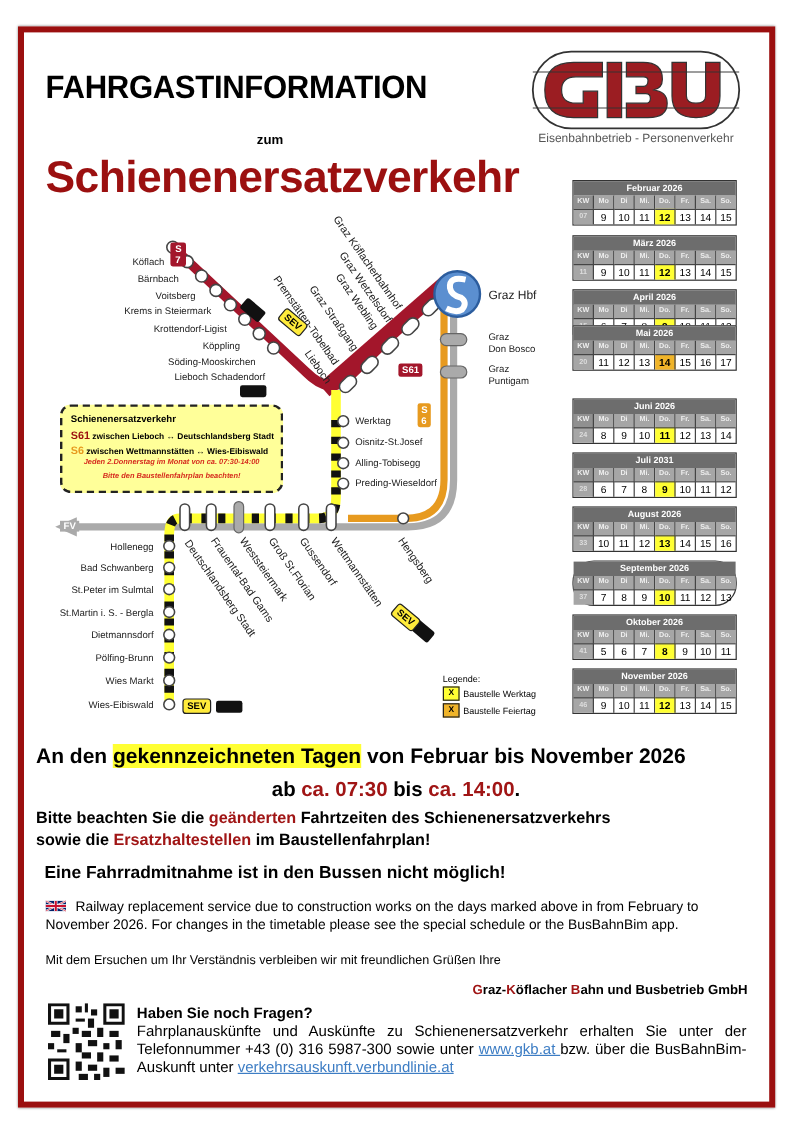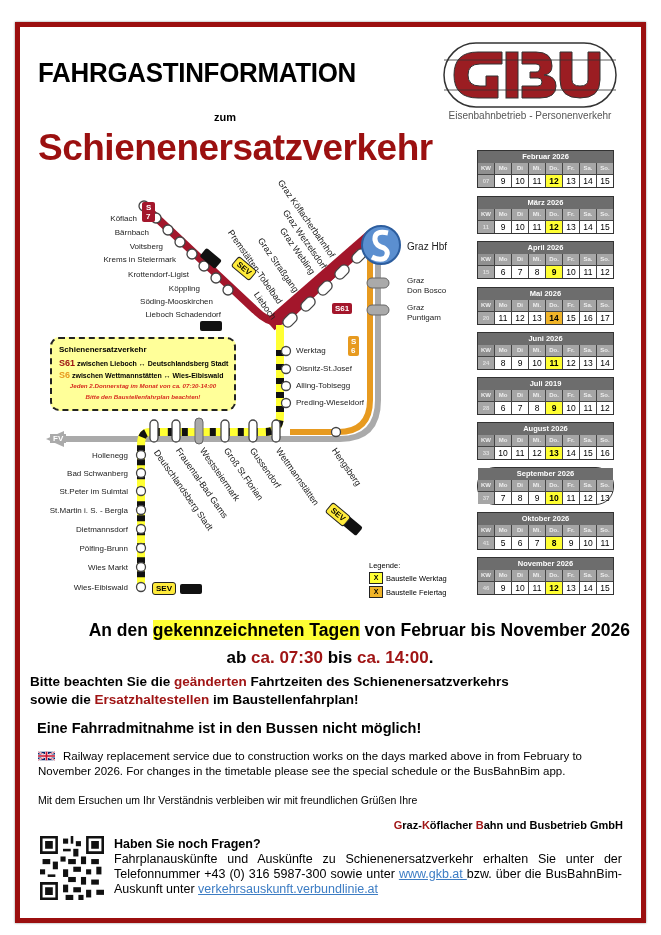--- a/index.html
+++ b/index.html
@@ -33,21 +33,21 @@
   .sevbox .l3{position:absolute;left:7px;top:31px;font-weight:bold;font-size:7px;}
   .sevbox .l4{position:absolute;left:0;width:100%;text-align:center;top:43px;color:#d62b1e;font-style:italic;font-weight:bold;font-size:6.2px;}
   .sevbox .l5{position:absolute;left:0;width:100%;text-align:center;top:54px;color:#d62b1e;font-style:italic;font-weight:bold;font-size:6.2px;}
   .lbl-s61{color:#9b1010;font-size:9px;}
   .lbl-s6{color:#e79a1f;font-size:9px;}
   .sev-tag{position:absolute;background:#ffeb3b;border:1.5px solid #222;border-radius:3px;font-size:8px;font-weight:bold;padding:0 3px;line-height:11px;}
   .legend{position:absolute;left:369px;top:561px;font-size:7.5px;}
   .legend .it{display:flex;align-items:center;margin-top:2px;}
   .legend .sw{width:12px;height:10px;border:1px solid #222;font-weight:bold;text-align:center;line-height:10px;font-size:7px;margin-right:3px;}
   
-  .t1{left:30px;top:620px;width:600px;text-align:right;font-size:17.5px;font-weight:bold;}
+  .t1{left:30px;top:620px;width:600px;text-align:left;font-size:17.5px;font-weight:bold;}
   .t1 .mark{background:#ffff33;}
   .t2{left:30px;top:648px;width:600px;text-align:center;font-size:17px;font-weight:bold;}
   .red{color:#a01515;}
   .t3{left:30px;top:673px;width:600px;font-size:13.5px;font-weight:bold;line-height:18px;}
   .t4{left:37px;top:720px;font-size:14.5px;font-weight:bold;}
   .t5{left:38px;top:749px;width:595px;font-size:11.5px;line-height:15px;}
   .flag{display:inline-block;width:17px;height:10px;margin-right:8px;vertical-align:-1px;}
   .t6{left:38px;top:794px;font-size:10.5px;}
   .t7{right:38px;top:819px;font-size:11px;font-weight:bold;}
   .qr{left:40px;top:836px;width:64px;height:64px;}
@@ -142,21 +142,21 @@
         <div class="kw">15</div>
         <div>6</div>
         <div>7</div>
         <div>8</div>
         <div class="hl">9</div>
         <div>10</div>
         <div>11</div>
         <div>12</div>
       </div>
     </div>
-    <div class="cal" style="top: 287px;">
+    <div class="cal" style="top: 271px;">
       <div class="hd">Mai 2026</div>
       <div class="row dn">
         <div>KW</div>
         <div>Mo</div>
         <div>Di</div>
         <div>Mi.</div>
         <div>Do.</div>
         <div>Fr.</div>
         <div>Sa.</div>
         <div>So.</div>
@@ -189,21 +189,21 @@
         <div>8</div>
         <div>9</div>
         <div>10</div>
         <div class="hl">11</div>
         <div>12</div>
         <div>13</div>
         <div>14</div>
       </div>
     </div>
     <div class="cal" style="top: 377px;">
-      <div class="hd">Juli 2019</div>
+      <div class="hd">Juli 2031</div>
       <div class="row dn">
         <div>KW</div>
         <div>Mo</div>
         <div>Di</div>
         <div>Mi.</div>
         <div>Do.</div>
         <div>Fr.</div>
         <div>Sa.</div>
         <div>So.</div>
       </div>

